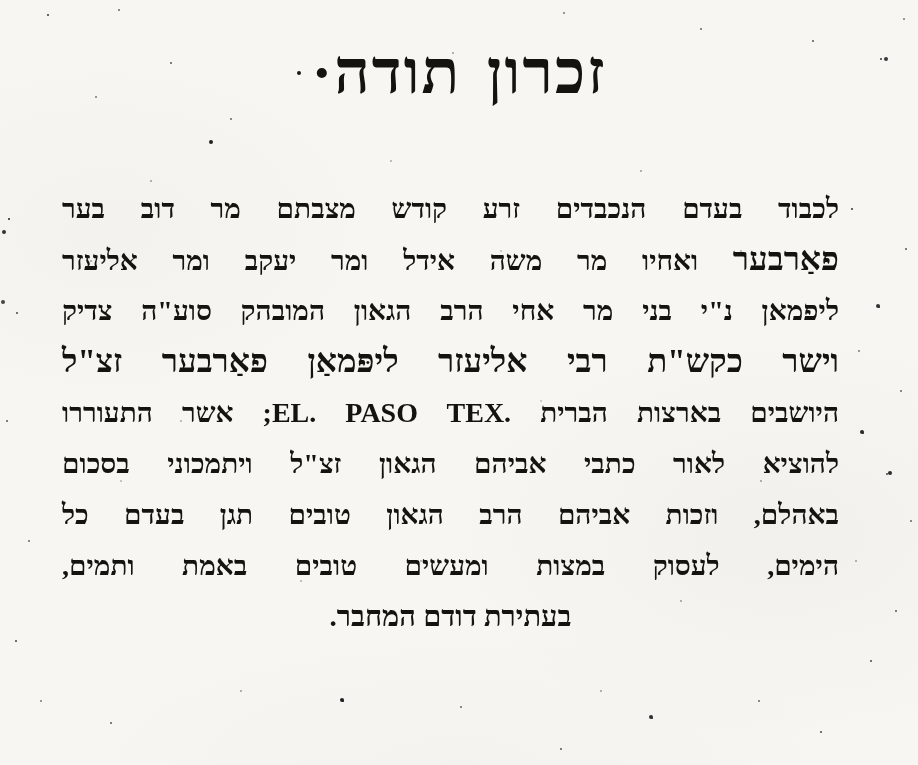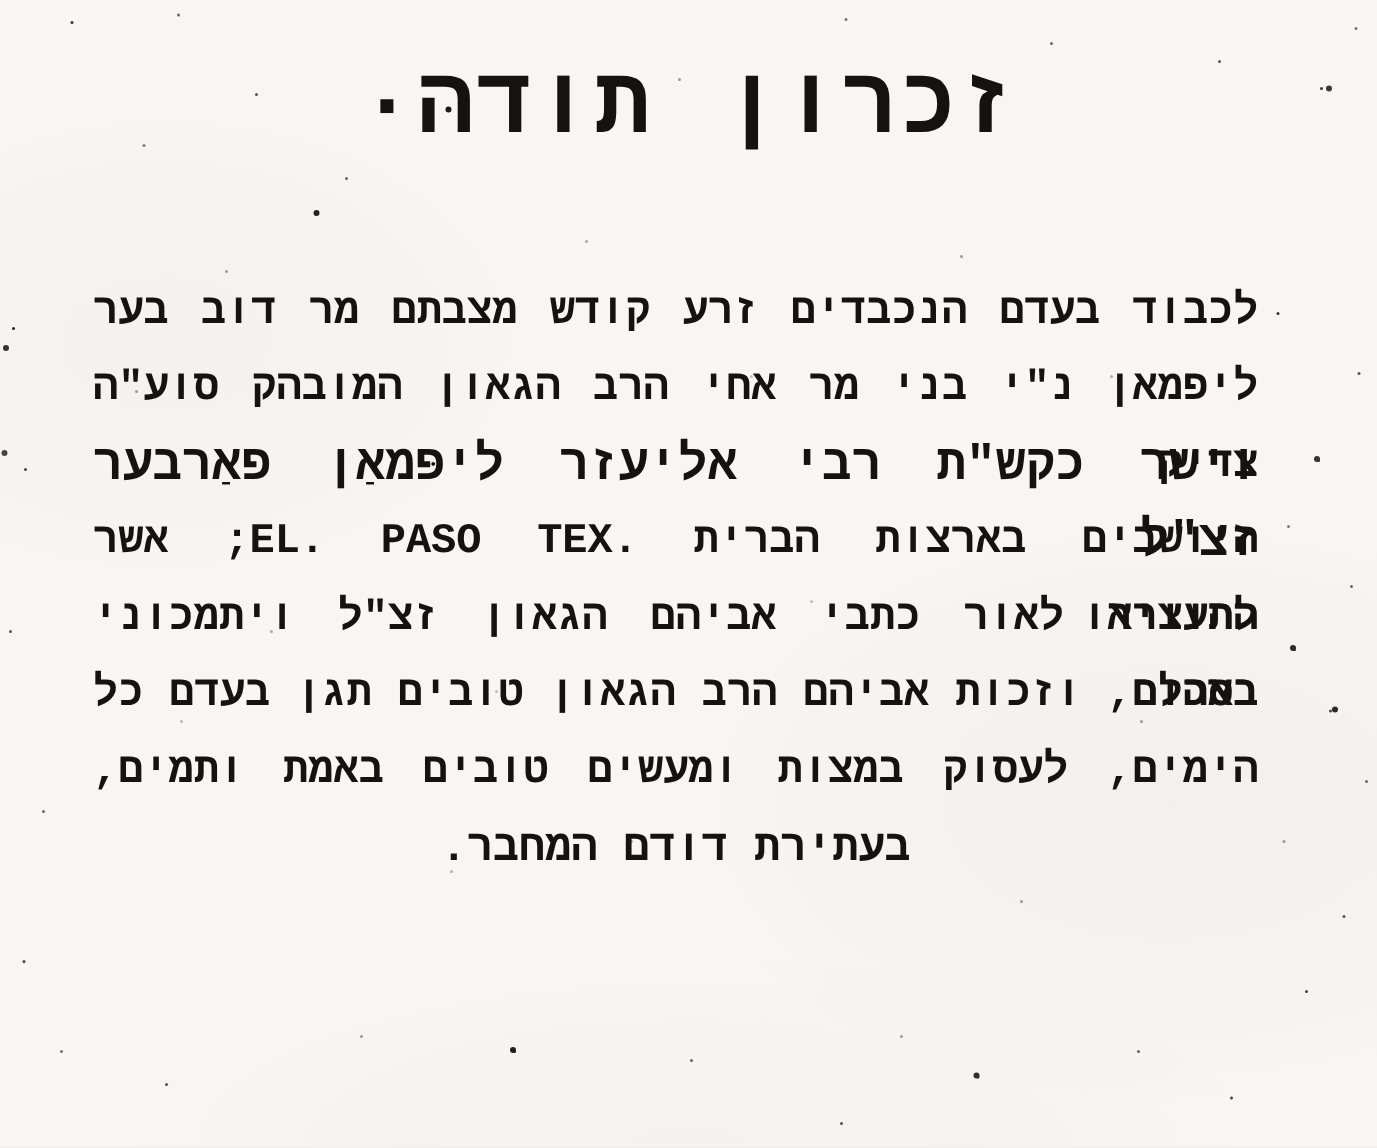--- a/index.html
+++ b/index.html
@@ -12,21 +12,21 @@
     width: 918px;
     height: 765px;
     margin: 0 auto;
     overflow: hidden;
     background-color: #f7f6f2;
     background-image:
       radial-gradient(ellipse 400px 260px at 12% 30%, rgba(60,60,55,0.025), rgba(0,0,0,0) 70%),
       radial-gradient(ellipse 500px 300px at 85% 70%, rgba(60,60,55,0.03), rgba(0,0,0,0) 70%),
       radial-gradient(ellipse 600px 200px at 50% 100%, rgba(60,60,55,0.02), rgba(0,0,0,0) 70%);
     color: #151310;
-    font-family: Liberation Mono, monospace;
+    font-family: Liberation Serif, serif;
     direction: rtl;
   }
   
   .specks { position: absolute; inset: 0; pointer-events: none; }
   .specks::before {
     content: "";
     position: absolute; left: 0; top: 0;
     width: 2px; height: 2px; border-radius: 50%;
     background: transparent;
     box-shadow:
@@ -99,20 +99,24 @@
 <body>
 
 <div class="page">
   <div class="specks"></div>
 
   <h1 class="title">זכרון תודה·</h1>
 
   <div class="dedication">
     <p class="line">לכבוד בעדם הנכבדים זרע קודש מצבתם מר דוב בער</p>
 
+    <p class="line">
+      <span class="emph">פאַרבער</span>
+      <span>ואחיו מר משה אידל ומר יעקב ומר אליעזר</span>
+    </p>
 
     <p class="line">ליפמאן נ"י בני מר אחי הרב הגאון המובהק סוע"ה צדיק</p>
 
     <p class="line emph-line">וישר כקש"ת רבי אליעזר ליפּמאַן פאַרבער זצ"ל</p>
 
     <p class="line">היושבים בארצות הברית ‪EL. PASO TEX.‬; אשר התעוררו</p>
 
     <p class="line">להוציא לאור כתבי אביהם הגאון זצ"ל ויתמכוני בסכום</p>
 
 

